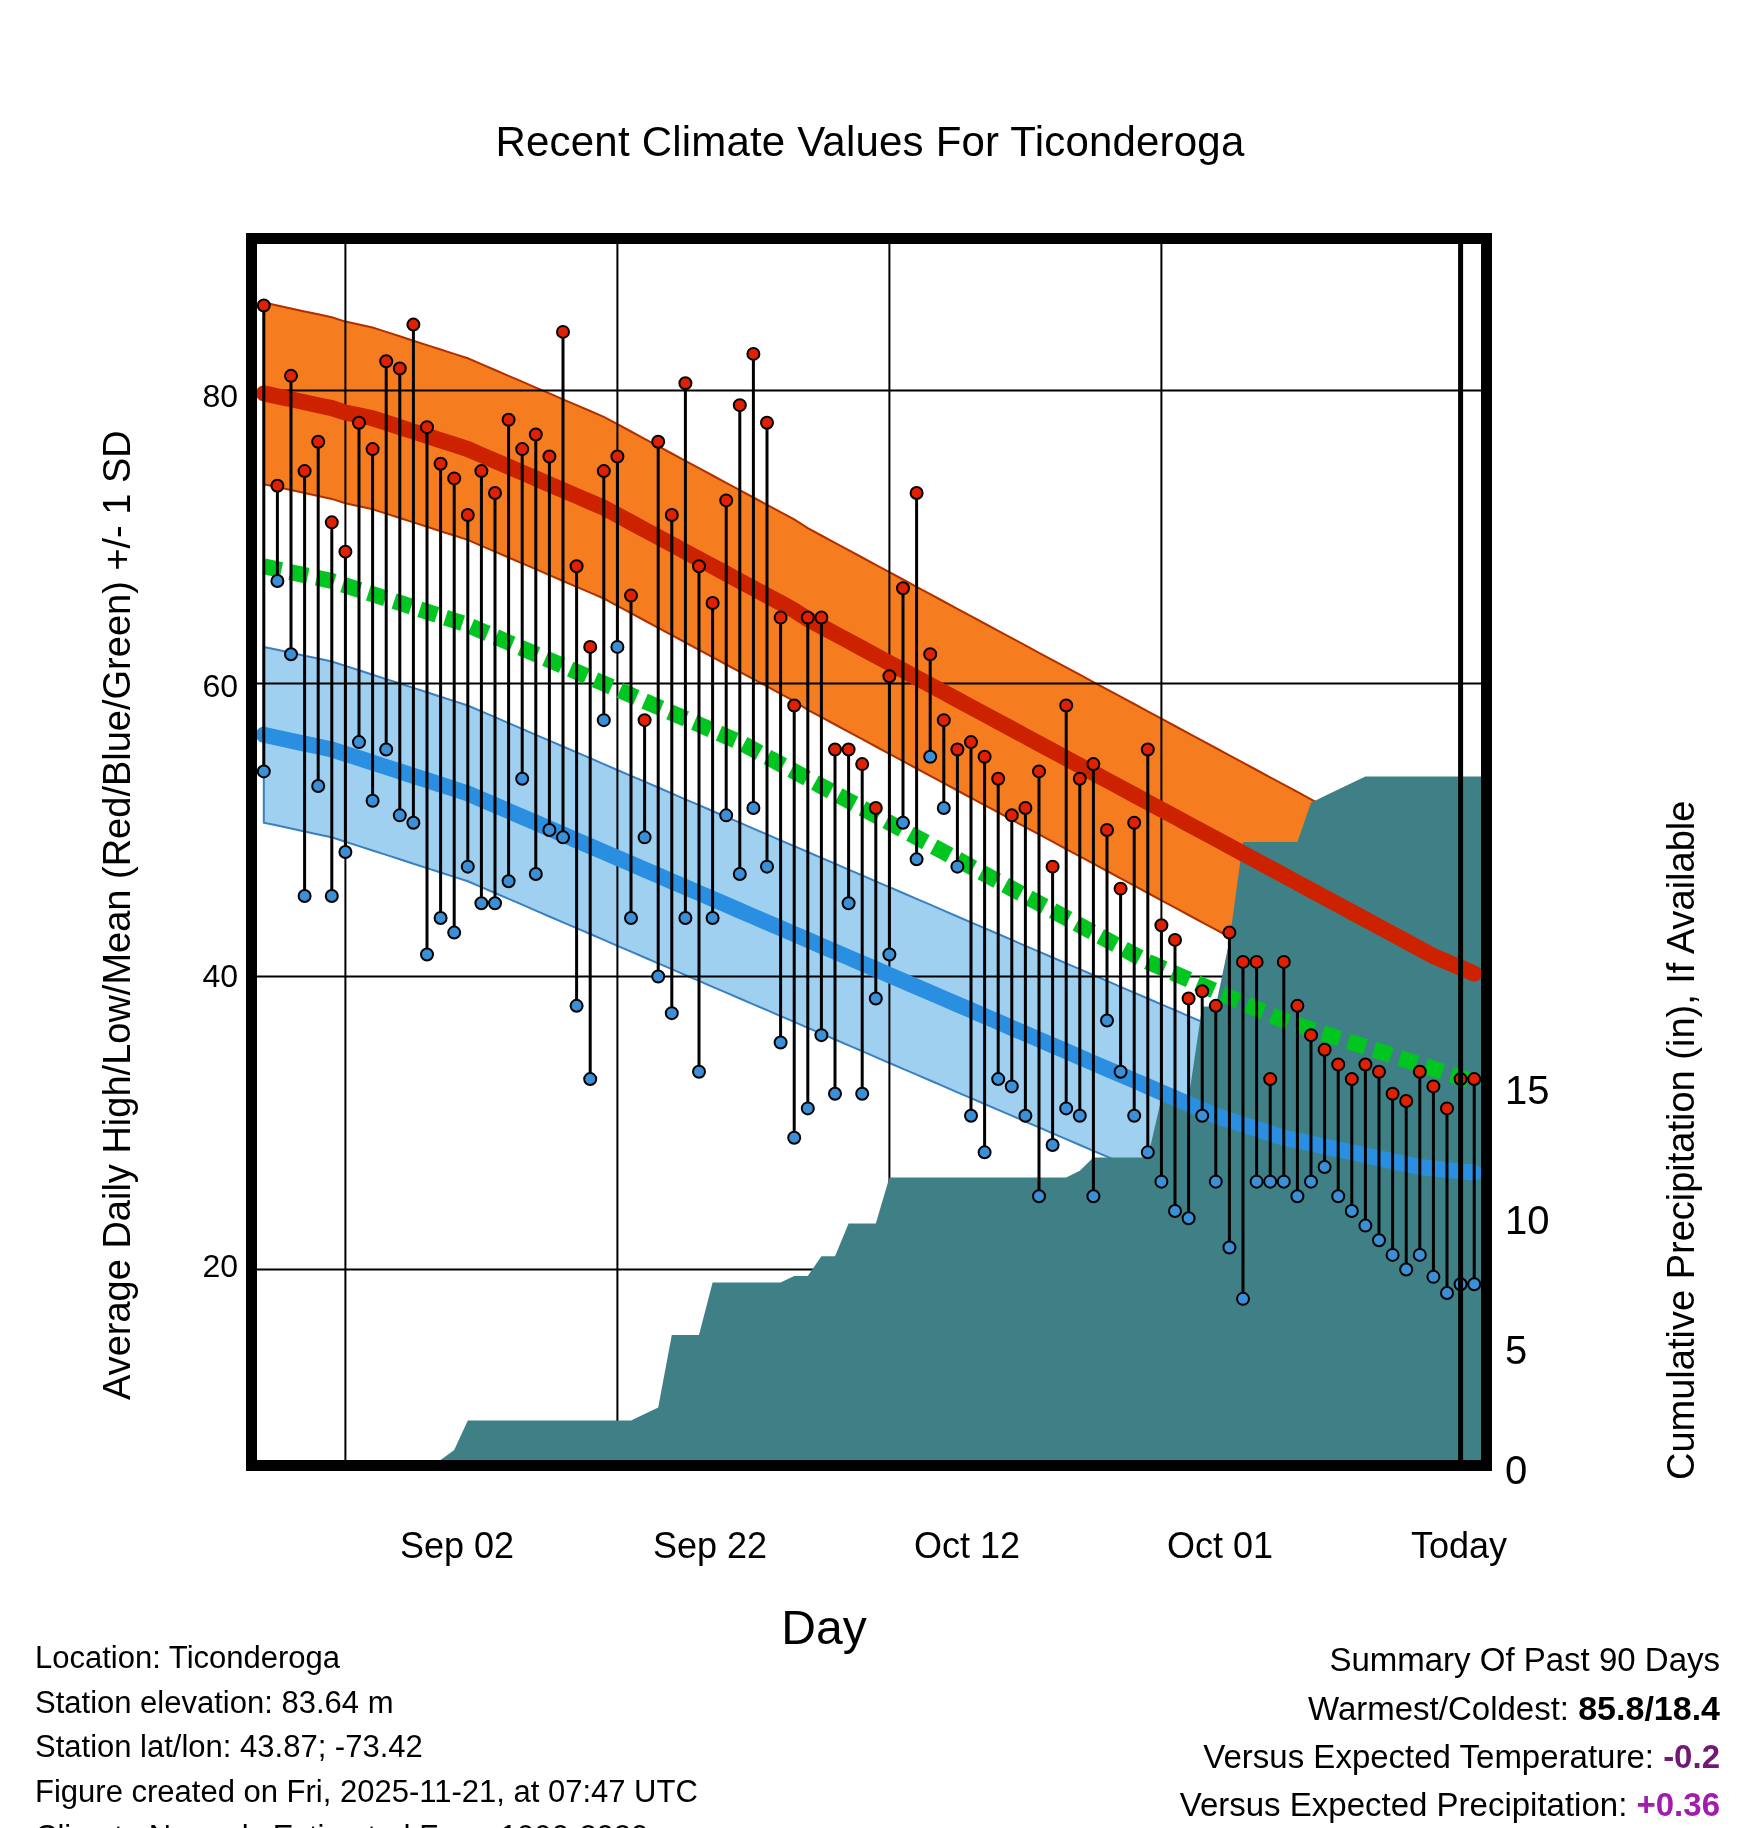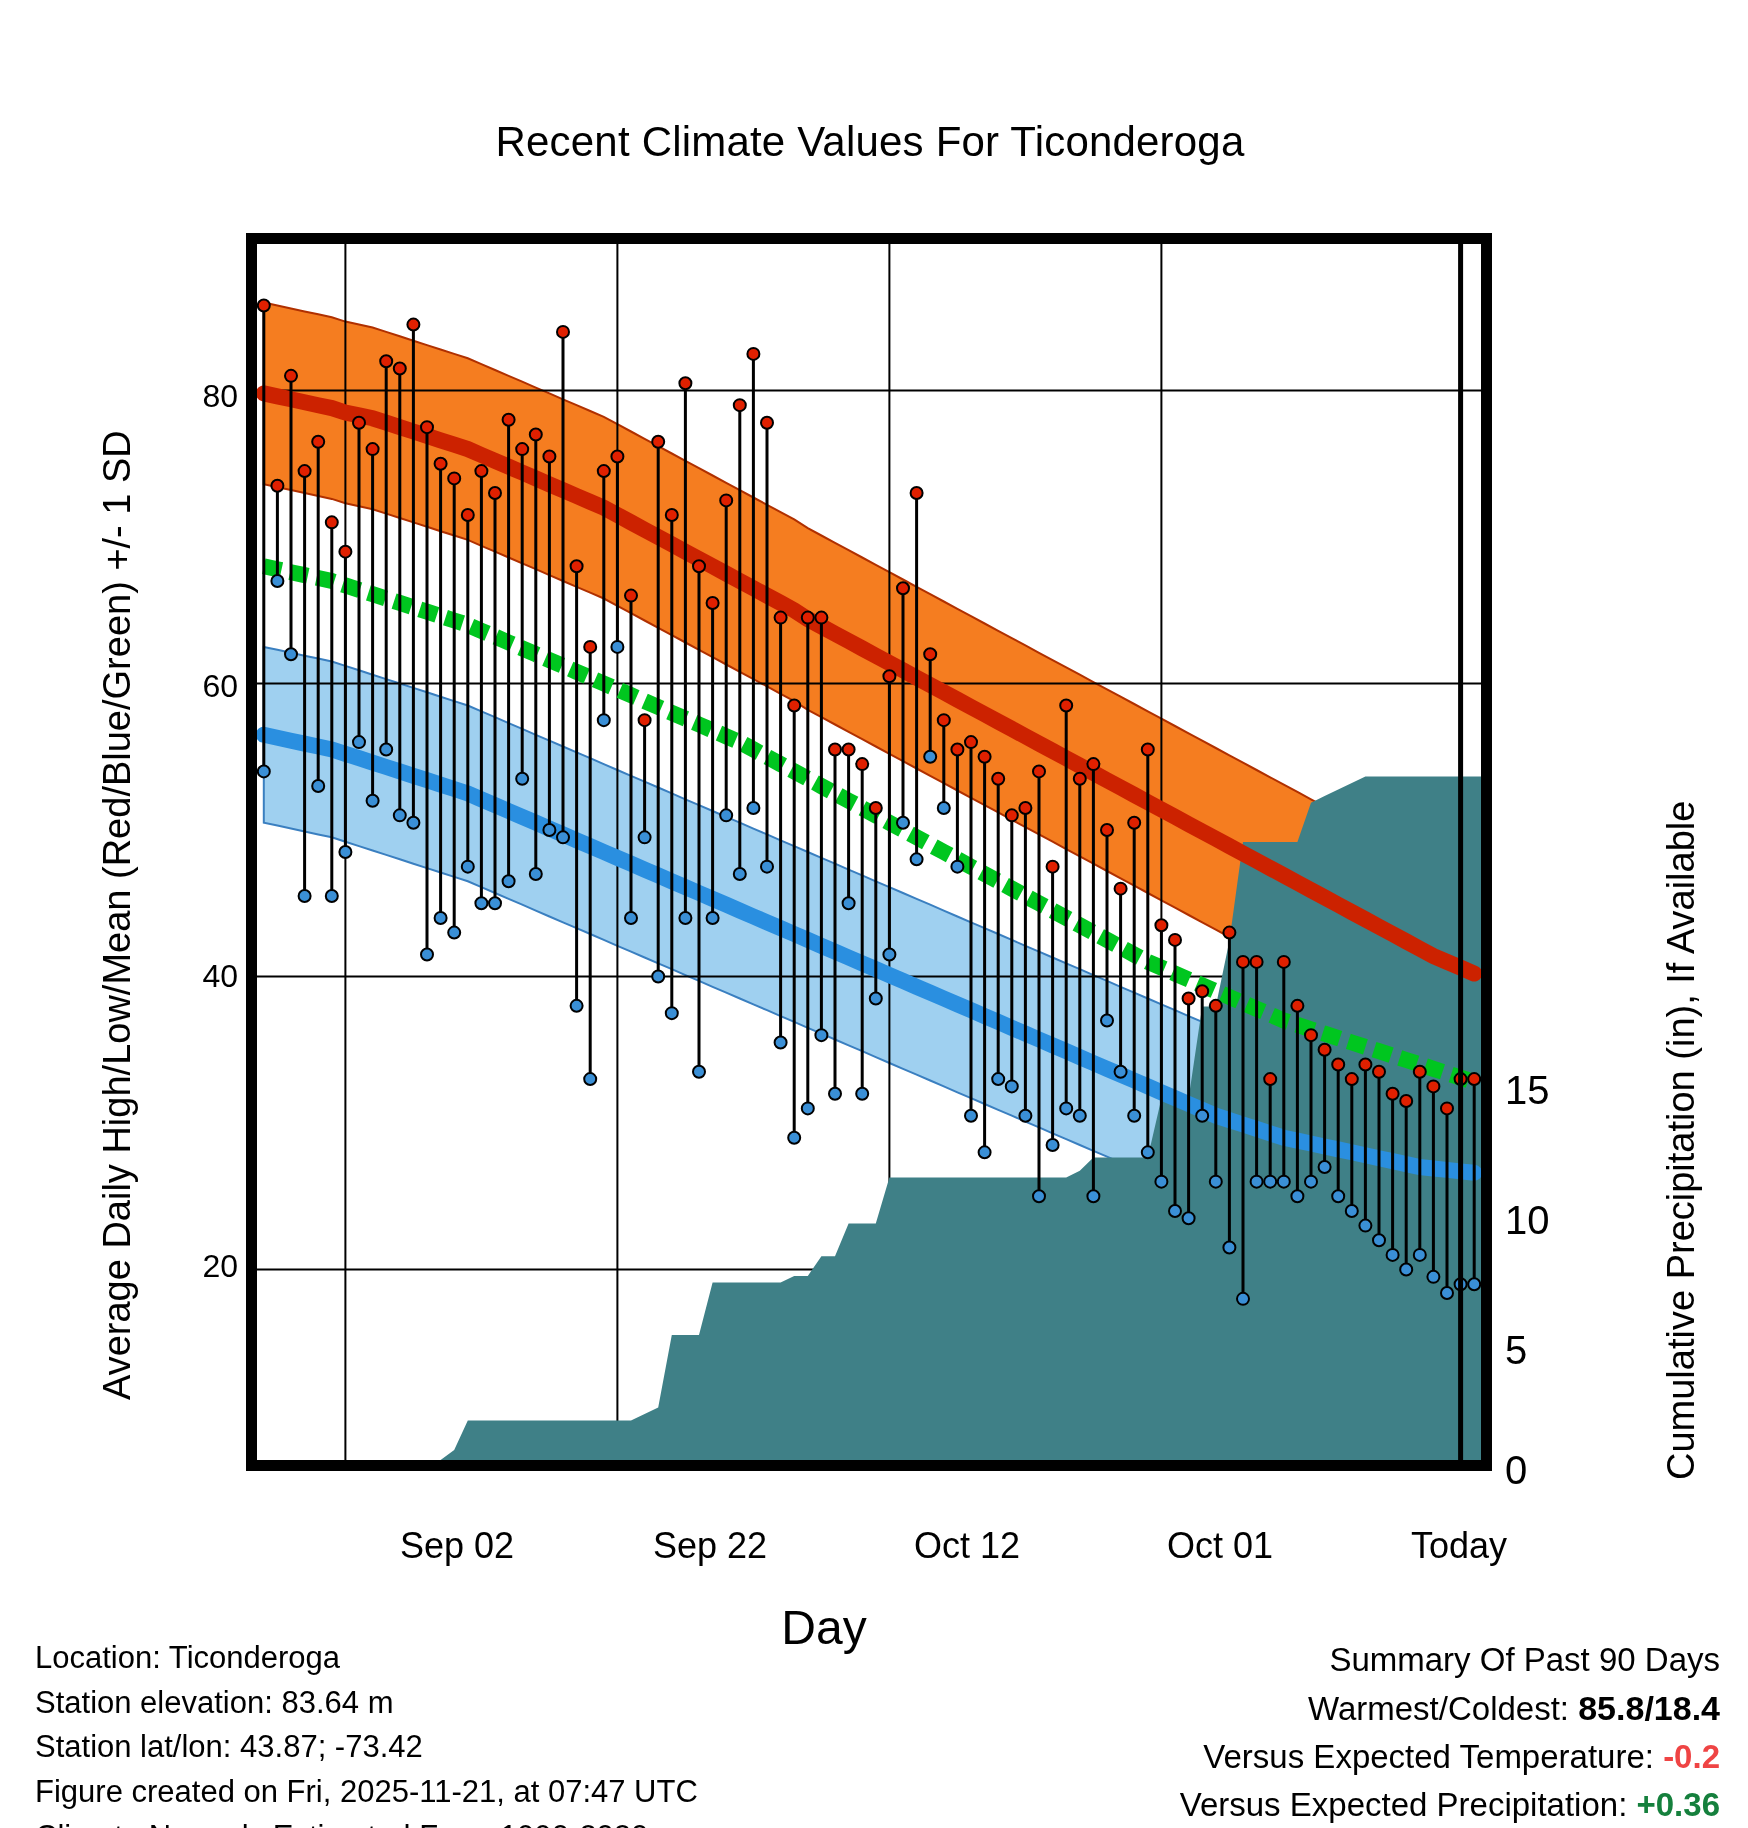--- a/index.html
+++ b/index.html
@@ -15,22 +15,22 @@
   .ylabel-right{left:1660px;top:1480px;transform:rotate(-90deg);}
   .ytick{position:absolute;right:1510px;font-size:32px;text-align:right;width:120px;}
   .y2tick{position:absolute;left:1505px;font-size:40px;text-align:left;width:120px;}
   .xtick{position:absolute;font-size:36px;text-align:right;width:260px;top:1525px;}
   .xlabel{position:absolute;left:0;right:0;top:1600px;text-align:center;font-size:48px;}
   .xlabel span{margin-left:-100px;}
   .daysbadge{position:absolute;left:1355px;top:1360px;font-size:36px;font-weight:bold;line-height:1.02;}
   .footer-left{position:absolute;left:35px;top:1636px;font-size:31px;line-height:1.44;}
   .footer-right{position:absolute;right:28px;top:1636px;font-size:33px;line-height:1.45;text-align:right;}
   .footer-right .big{font-weight:bold;font-size:34px;}
-  .blue{color:#ef4444;font-weight:bold;}
-  .green{color:#15803d;font-weight:bold;}
+  .blue{color:#701a75;font-weight:bold;}
+  .green{color:#a21caf;font-weight:bold;}
 </style>
 </head>
 <body>
 
 <div class="title">Recent Climate Values For Ticonderoga</div>
 
 <div class="ylabel ylabel-left">Average Daily High/Low/Mean (Red/Blue/Green) +/- 1 SD</div>
 <div class="ylabel ylabel-right">Cumulative Precipitation (in), If Available</div>
 
 <div class="ytick" style="top:378px">80</div>

